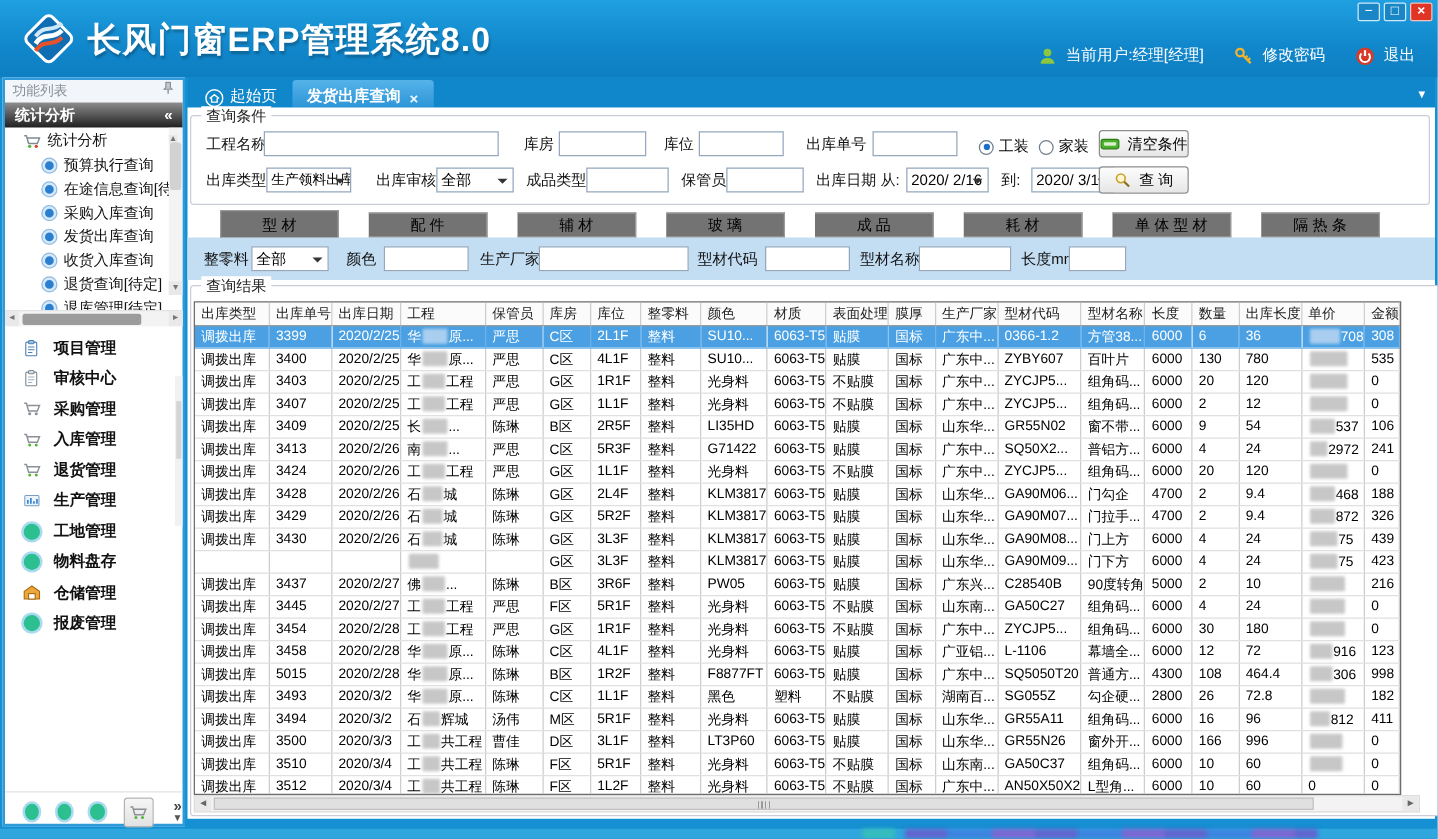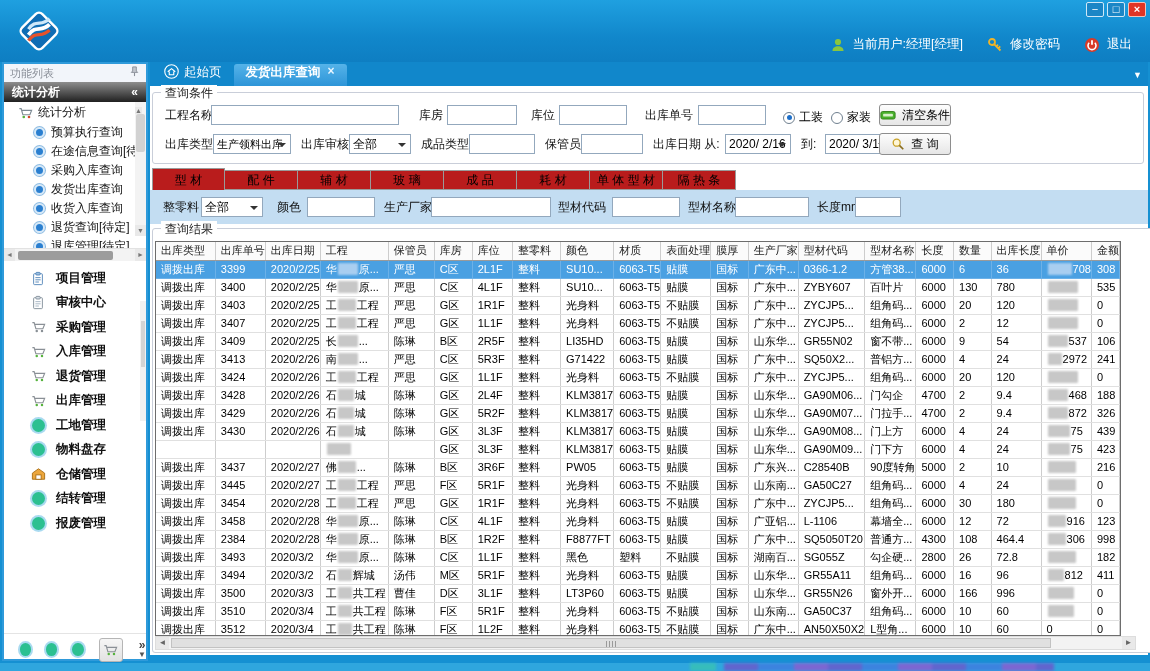--- a/index.html
+++ b/index.html
@@ -38,36 +38,36 @@
     box-shadow:0 0 0 1px #8fbce2; margin-right:6px; flex:0 0 auto; }
   .tcart { width:15px; height:14px; margin-right:5px; flex:0 0 auto; }
   .vsb-t { position:absolute; right:0; top:0; width:11px; height:134px; background:#f3f3f3; }
   .vsb-t .ar { height:11px; font-size:7px; text-align:center; line-height:11px; color:#777; background:#e9e9e9; cursor:pointer; }
   .vsb-t .th { position:absolute; left:1px; right:1px; top:12px; height:38px; background:#d2d2d2; border-radius:2px; cursor:pointer; }
   .vsb-t .ar.dn { position:absolute; bottom:0; left:0; right:0; }
   .hsb-t { position:relative; height:13px; background:#f3f3f3; border-top:1px solid #e2e2e2; }
   .hsb-t .ar { position:absolute; top:0; width:11px; height:12px; font-size:7px; line-height:12px; text-align:center; color:#777; background:#e9e9e9; cursor:pointer; }
   .hsb-t .th { position:absolute; left:14px; top:2px; width:95px; height:9px; background:#9c9c9c; border-radius:2px; cursor:pointer; }
   .menu { position:relative; height:372px; padding-top:5px; }
-  .mitem { height:24.5px; display:flex; align-items:center; padding-left:26px; font-size:12.5px;
+  .mitem { height:24.5px; display:flex; align-items:center; padding-left:13px; font-size:12.5px;
     font-weight:bold; color:#111; cursor:pointer; }
   .mitem .mic { width:16px; height:16px; margin-right:10px; display:flex; align-items:center; justify-content:center; }
   .gdot { width:13px; height:13px; border-radius:50%; background:#2cc091; box-shadow:0 0 0 2px rgba(140,205,235,.75); }
   .menurail { position:absolute; right:0; top:40px; width:6px; height:120px; background:#f1f1f1; }
   .menurail .th { position:absolute; top:20px; left:1px; width:4px; height:46px; background:#d4d4d4; }
   .sbot { height:32px; border-top:1px solid #e4e4e4; display:flex; align-items:center; padding-left:16px; gap:15px; }
   .sbot .cartbtn { width:28px; height:24px; border:1px solid #b5b5b5; border-radius:3px;
     background:linear-gradient(#f6f6f6,#e2e2e2); display:flex; align-items:center; justify-content:center; cursor:pointer; }
   .sbot .chev { color:#444; font-size:12px; font-weight:bold; line-height:10px; text-align:center; cursor:pointer; }
   .sbot .chev small{ display:block; font-size:8px; color:#555; }
 
   
   .main { position:absolute; left:150px; top:62px; width:998px; height:601px; }
   .tabbar { position:absolute; left:0; top:0; width:998px; height:24px; background:#1187cb; display:flex; align-items:flex-end; }
-  .tab { height:22px; display:flex; align-items:flex-start; gap:5px; padding:0 12px; color:#fff; font-size:12.5px; cursor:pointer; }
+  .tab { height:22px; display:flex; align-items:flex-end; gap:5px; padding:0 12px; color:#fff; font-size:12.5px; cursor:pointer; }
   .tab.active { background:linear-gradient(#55b3e9,#2d95d8); font-weight:bold; border-radius:3px 3px 0 0; }
   .tab .tabx { font-size:12px; margin-left:2px; cursor:pointer; color:#eaf6ff; }
   .tico { width:15px; height:15px; display:inline-block; }
   .tbdrop { position:absolute; right:6px; top:8px; color:#fff; font-size:9px; cursor:pointer; }
   .content { position:absolute; left:0; top:24px; width:998px; height:569px; background:#fff; }
 
   .gbox { position:absolute; border:1px solid #c9ced9; border-radius:3px; background:#fff; }
   .glabel { position:absolute; top:-8px; left:8px; background:#fff; padding:0 4px; font-size:12px; color:#222; }
   .qbox { left:2px; top:6px; width:992px; height:72px; }
   .lab { position:absolute; font-size:12px; color:#111; line-height:20px; white-space:nowrap; }
@@ -75,22 +75,22 @@
   .cbx { position:absolute; height:20px; background:#fff; border:1px solid #93a8bd; font-size:11px; line-height:18px; padding:0 14px 0 3px; overflow:hidden; white-space:nowrap; cursor:pointer; }
   .cbx:after { content:""; position:absolute; right:4px; top:8px; border:4px solid transparent; border-top-color:#333; }
   .rad { position:absolute; display:flex; align-items:center; gap:4px; font-size:12px; cursor:pointer; }
   .rdot { width:12px; height:12px; border:1px solid #6f7f8f; border-radius:50%; background:#fff; position:relative; }
   .rad.on .rdot:after { content:""; position:absolute; left:2.5px; top:2.5px; width:5px; height:5px; border-radius:50%; background:#1d6fc9; }
   .btn { position:absolute; height:22px; border:1px solid #8e8e8e; border-radius:3px;
     background:linear-gradient(#fdfdfd,#e6e6e6); font-size:12px; display:flex; align-items:center;
     justify-content:center; gap:6px; cursor:pointer; }
 
   .mtabs { position:absolute; left:2px; top:84px; display:flex; }
-  .mtab { width:73px; height:20px; border:1px solid #9a9a9a; border-left-width:0; background:#b91c1c;
-    font-size:12px; text-align:center; line-height:19px; white-space:nowrap; overflow:hidden; cursor:pointer; }
+  .mtab { width:95px; height:20px; border:1px solid #9a9a9a; border-left-width:0; background:#737373;
+    font-size:12px; text-align:center; line-height:19px; white-space:nowrap; overflow:hidden; cursor:pointer;margin-left:24px; }
   .mtab:first-child { border-left-width:1px; }
   .mtab.active { height:22px; margin-top:-2px; line-height:22px; border-bottom:0; position:relative; z-index:2; }
   .mfilter { position:absolute; left:0px; top:104px; width:998px; height:34px; background:#c3ddf2; }
   .mfilter .lab { top:7px; }
   .mfilter .inp,.mfilter .cbx { top:7px; }
 
   .rbox { left:2px; top:142px; width:1118px; height:425px; }
   .grid { position:absolute; left:2px; top:12px; width:966px; height:395px; overflow:hidden;
     border:1px solid #6d6d6d; background:#fff; }
   table { border-collapse:collapse; table-layout:fixed; font-size:11px; color:#000; }
@@ -123,20 +123,21 @@
 
   <div class="titlebar">
     <span class="logo">
       <svg viewBox="0 0 48 48" width="46" height="46">
         <rect x="9" y="9" width="30" height="30" rx="5" transform="rotate(45 24 24)" fill="#0f6db4" stroke="#fff" stroke-width="2.5"></rect>
         <path d="M13 22c8-11 13-2 22-11" stroke="#cfe8f8" stroke-width="3.4" fill="none"></path>
         <path d="M13 28c8-11 13-2 22-11" stroke="#fff" stroke-width="4" fill="none"></path>
         <path d="M13 34c8-11 13-2 22-11" stroke="#e8522a" stroke-width="3.4" fill="none"></path>
       </svg>
     </span>
+    <span class="apptitle">长风门窗ERP管理系统8.0</span>
     <div class="winctl">
       <span class="wbtn">−</span>
       <span class="wbtn">□</span>
       <span class="wbtn close">×</span>
     </div>
     <div class="userbar">
       <span class="uic">
         <svg viewBox="0 0 16 16" width="16" height="16">
             <circle cx="8" cy="5" r="3.1" fill="#8ac63f"></circle>
             <path d="M2.5 14c0-3.2 2.5-4.7 5.5-4.7s5.5 1.5 5.5 4.7z" fill="#8ac63f"></path>
@@ -270,27 +271,26 @@
             <svg viewBox="0 0 16 16" width="15" height="14">
               <path d="M1 3h2l2 7h8l2-5H4" fill="none" stroke="#8a9096" stroke-width="1.3"></path>
               <circle cx="6" cy="12.6" r="1.4" fill="#57b33e"></circle>
               <circle cx="12" cy="12.6" r="1.4" fill="#57b33e"></circle>
             </svg>
           </span>
           <span>退货管理</span>
         </div>
         <div class="mitem">
           <span class="mic">
-            <svg viewBox="0 0 16 16" width="15" height="14">
-              <path d="M1 3h2l2 7h8l2-5H4" fill="none" stroke="#8a9096" stroke-width="1.3"></path>
-              <circle cx="6" cy="12.6" r="1.4" fill="#57b33e"></circle>
-              <circle cx="12" cy="12.6" r="1.4" fill="#57b33e"></circle>
+            <svg viewBox="0 0 16 16" width="15" height="13">
+              <rect x="1" y="3" width="14" height="10" rx="1" fill="#eaf2fb" stroke="#7a9cc4"></rect>
+              <path d="M4 11V7.5M7 11V5.5M10 11V8.5M13 11V6.5" stroke="#2d7fd3" stroke-width="1.6"></path>
             </svg>
           </span>
-          <span>出库管理</span>
+          <span>生产管理</span>
         </div>
         <div class="mitem">
           <span class="mic">
             <span class="gdot"></span>
           </span>
           <span>工地管理</span>
         </div>
         <div class="mitem">
           <span class="mic">
             <span class="gdot"></span>
@@ -298,26 +298,20 @@
           <span>物料盘存</span>
         </div>
         <div class="mitem">
           <span class="mic">
             <svg viewBox="0 0 16 16" width="15" height="14">
               <path d="M1 7l7-5 7 5v7H1z" fill="#eca63c" stroke="#a66a10"></path>
               <rect x="5" y="9" width="6" height="5" fill="#fff" stroke="#a66a10"></rect>
             </svg>
           </span>
           <span>仓储管理</span>
-        </div>
-        <div class="mitem">
-          <span class="mic">
-            <span class="gdot"></span>
-          </span>
-          <span>结转管理</span>
         </div>
         <div class="mitem">
           <span class="mic">
             <span class="gdot"></span>
           </span>
           <span>报废管理</span>
         </div>
       </div>
     <div class="sbot">
       <span class="gdot"></span>
@@ -373,21 +367,21 @@
           </span>
         <div class="btn" style="left:726px;top:11px;width:72px">
           <svg viewBox="0 0 18 12" width="16" height="11">
               <rect x="1" y="1.5" width="16" height="8.5" rx="2" fill="#49b02c" stroke="#2d7d15"></rect>
               <rect x="3.5" y="4" width="11" height="3.2" rx="1" fill="#d8f0ca"></rect>
             </svg>
           <span>清空条件</span>
         </div>
 
         <span class="lab" style="left:12px;top:41px">出库类型</span>
-        <div class="cbx" style="left:60px;top:41px;width:78px">生产领料出库</div>
+        <div class="cbx" style="left:60px;top:41px;width:68px">生产领料出库</div>
         <span class="lab" style="left:148px;top:41px">出库审核</span>
         <div class="cbx" style="left:196px;top:41px;width:62px;font-size:12px">全部</div>
         <span class="lab" style="left:268px;top:41px">成品类型</span>
         <div class="inp" style="left:316px;top:41px;width:66px"></div>
         <span class="lab" style="left:392px;top:41px">保管员</span>
         <div class="inp" style="left:428px;top:41px;width:62px"></div>
         <span class="lab" style="left:500px;top:41px">出库日期 从:</span>
         <div class="cbx" style="left:572px;top:41px;width:66px;font-size:12px">2020/ 2/16</div>
         <span class="lab" style="left:648px;top:41px">到:</span>
         <div class="cbx" style="left:672px;top:41px;width:66px;font-size:12px">2020/ 3/16</div>
@@ -801,21 +795,21 @@
                   <td>L-1106</td>
                   <td>幕墙全...</td>
                   <td>6000</td>
                   <td>12</td>
                   <td>72</td>
                   <td><span class="cz" style="width: 18px;"></span>916</td>
                   <td>123</td>
                 </tr>
                 <tr>
                   <td>调拨出库</td>
-                  <td>2384</td>
+                  <td>5015</td>
                   <td>2020/2/28</td>
                   <td>华<span class="cz" style="width: 20px;"></span>原...</td>
                   <td>陈琳</td>
                   <td>B区</td>
                   <td>1R2F</td>
                   <td>整料</td>
                   <td>F8877FT</td>
                   <td>6063-T5</td>
                   <td>贴膜</td>
                   <td>国标</td>

